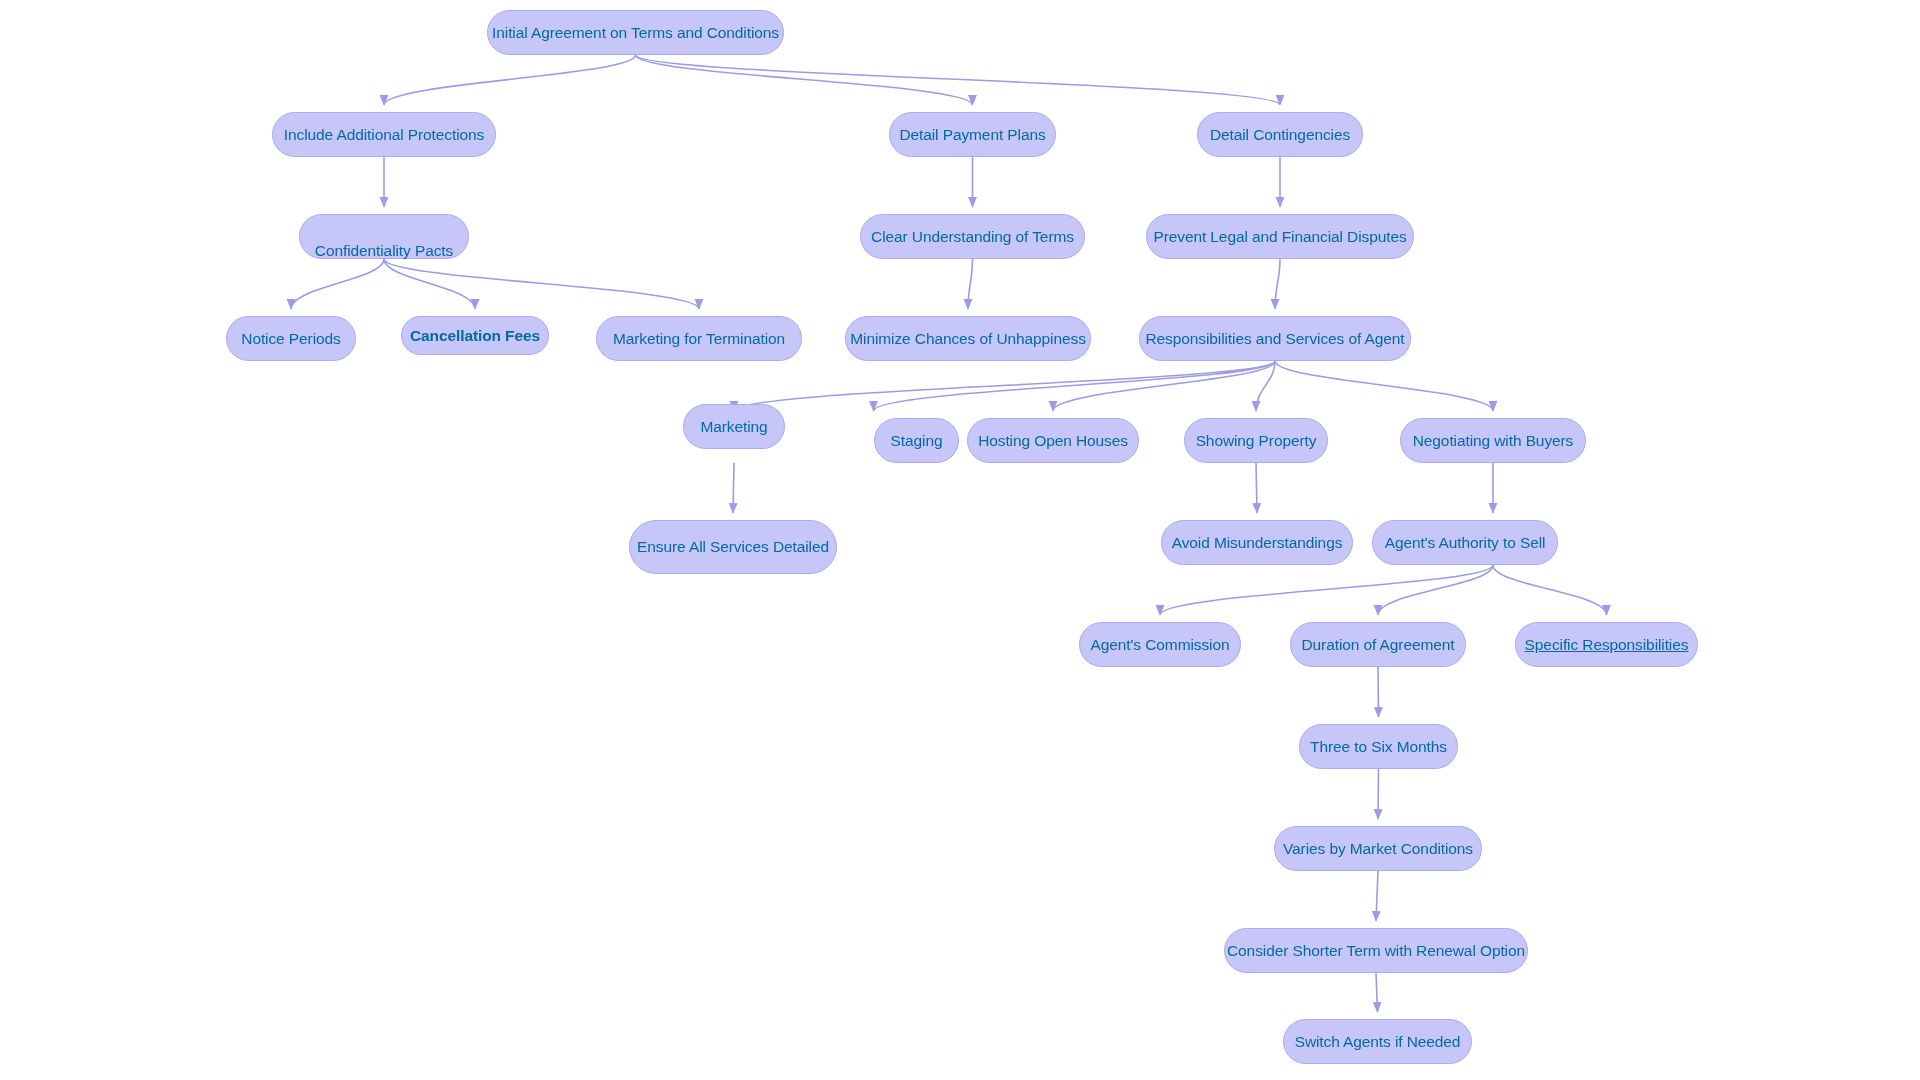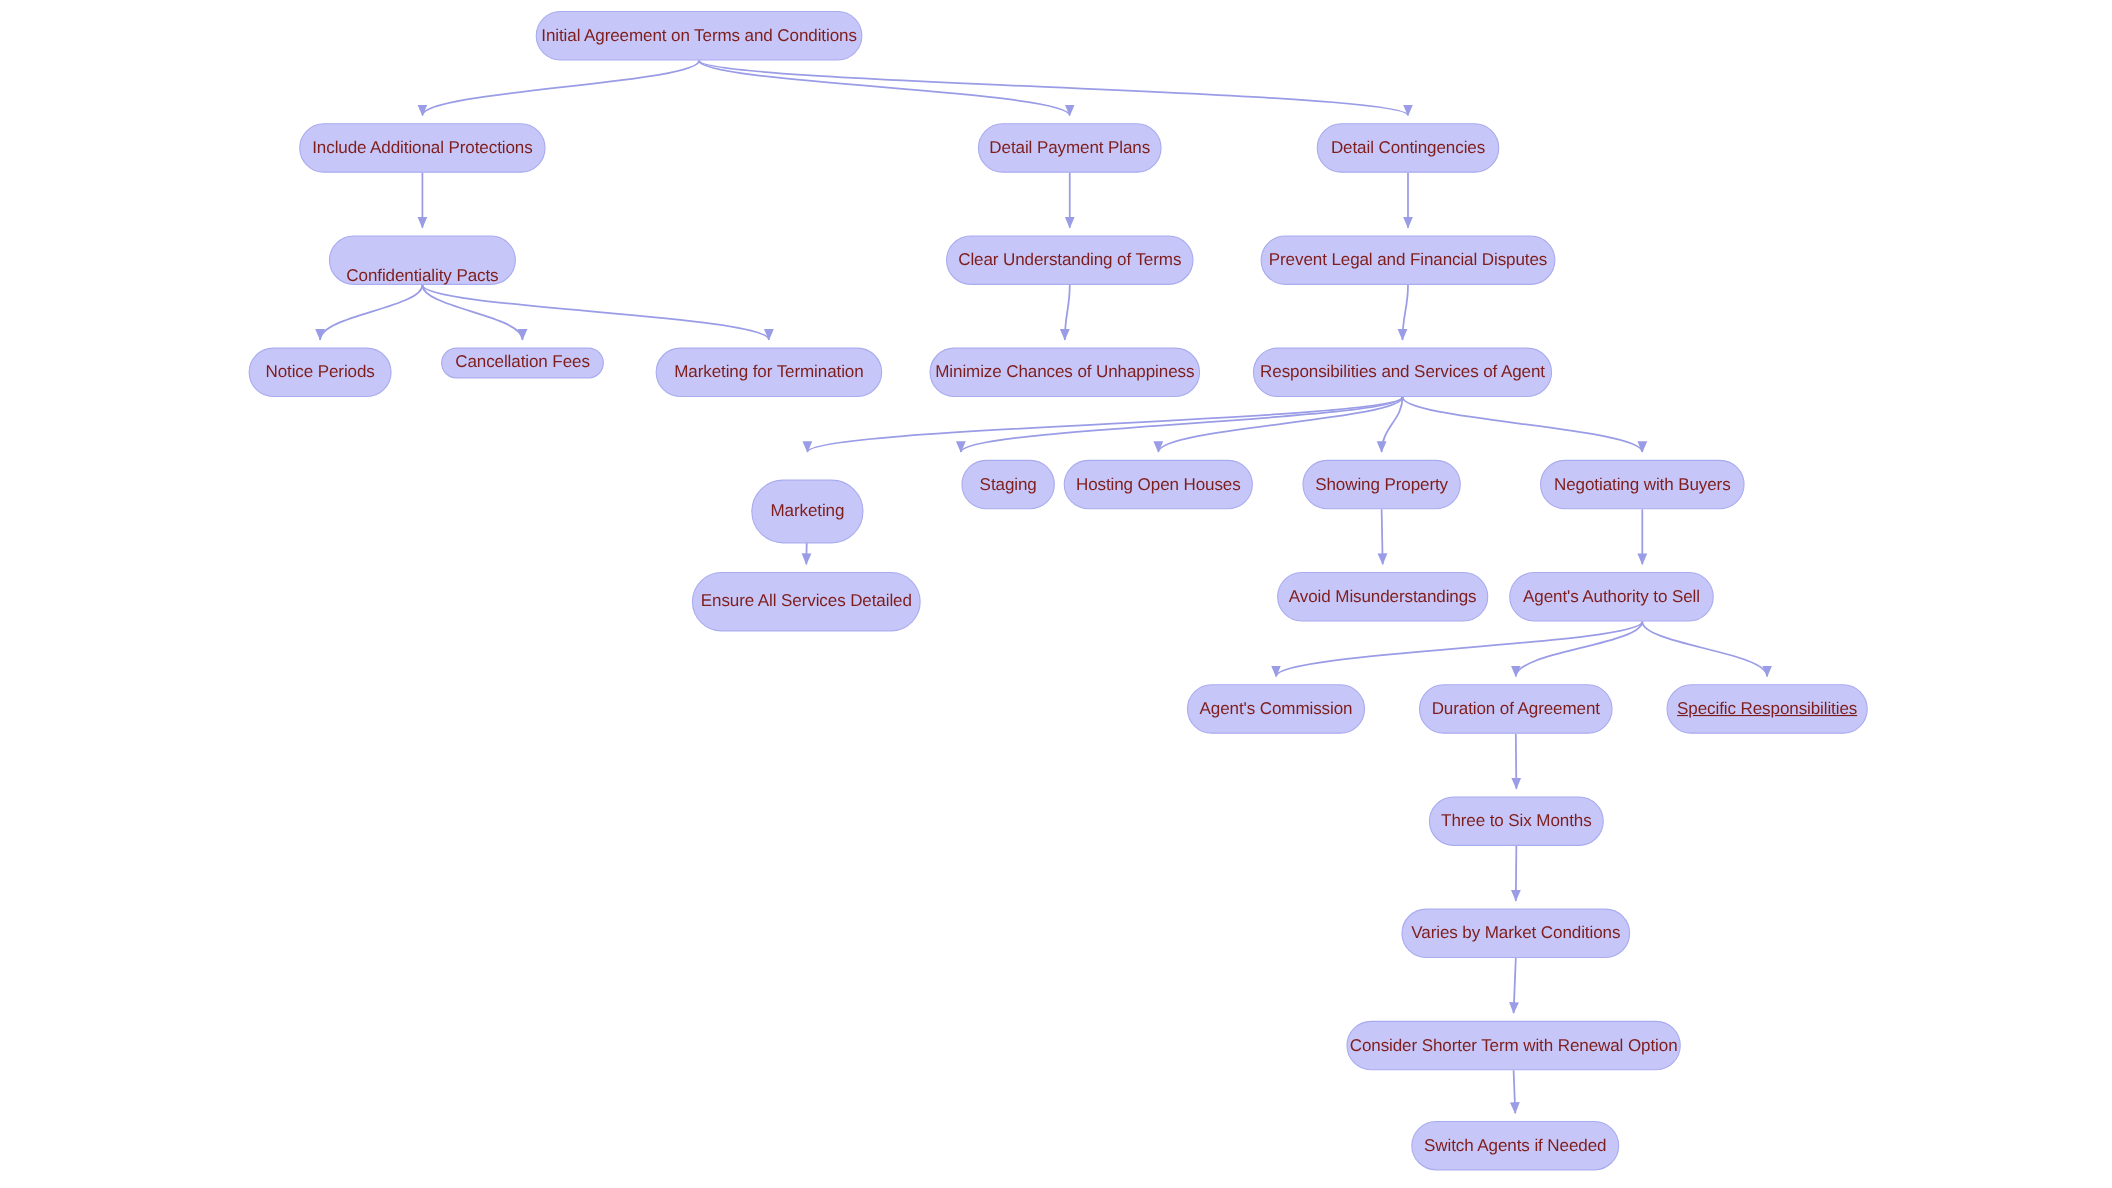--- a/index.html
+++ b/index.html
@@ -28,21 +28,21 @@
   }
   .node {
     position: absolute;
     box-sizing: border-box;
     display: flex;
     align-items: center;
     justify-content: center;
     background: #c6c7f8;
     border: 1px solid #a9abef;
     border-radius: 999px;
-    color: #7f1d1d;
+    color: #0369a1;
     font-size: 15.5px;
     font-family: "Liberation Sans", sans-serif;
     letter-spacing: -0.1px;
     white-space: nowrap;
     line-height: 1;
     padding: 0 18px;
     user-select: none;
   }
   .node-label {
     display: block;
@@ -106,33 +106,33 @@
       </div>
       <div class="node" style="left: 860px; top: 214px; width: 225px; height: 45px;">
         <span class="node-label">Clear Understanding of Terms</span>
       </div>
       <div class="node" style="left: 1146px; top: 214px; width: 268px; height: 45px;">
         <span class="node-label">Prevent Legal and Financial Disputes</span>
       </div>
       <div class="node" style="left: 226px; top: 316px; width: 130px; height: 45px;">
         <span class="node-label">Notice Periods</span>
       </div>
-      <div class="node" style="left: 401px; top: 316px; width: 148px; height: 28px;">
+      <div class="node" style="left: 401px; top: 316px; width: 148px; height: 39px; font-weight: bold;">
         <span class="node-label">Cancellation Fees</span>
       </div>
       <div class="node" style="left: 596px; top: 316px; width: 206px; height: 45px;">
         <span class="node-label">Marketing for Termination</span>
       </div>
       <div class="node" style="left: 845px; top: 316px; width: 246px; height: 45px;">
         <span class="node-label">Minimize Chances of Unhappiness</span>
       </div>
       <div class="node" style="left: 1139px; top: 316px; width: 272px; height: 45px;">
         <span class="node-label">Responsibilities and Services of Agent</span>
       </div>
-      <div class="node" style="left: 683px; top: 436px; width: 102px; height: 58px;">
+      <div class="node" style="left: 683px; top: 404px; width: 102px; height: 45px;">
         <span class="node-label">Marketing</span>
       </div>
       <div class="node" style="left: 874px; top: 418px; width: 85px; height: 45px;">
         <span class="node-label">Staging</span>
       </div>
       <div class="node" style="left: 967px; top: 418px; width: 172px; height: 45px;">
         <span class="node-label">Hosting Open Houses</span>
       </div>
       <div class="node" style="left: 1184px; top: 418px; width: 144px; height: 45px;">
         <span class="node-label">Showing Property</span>

